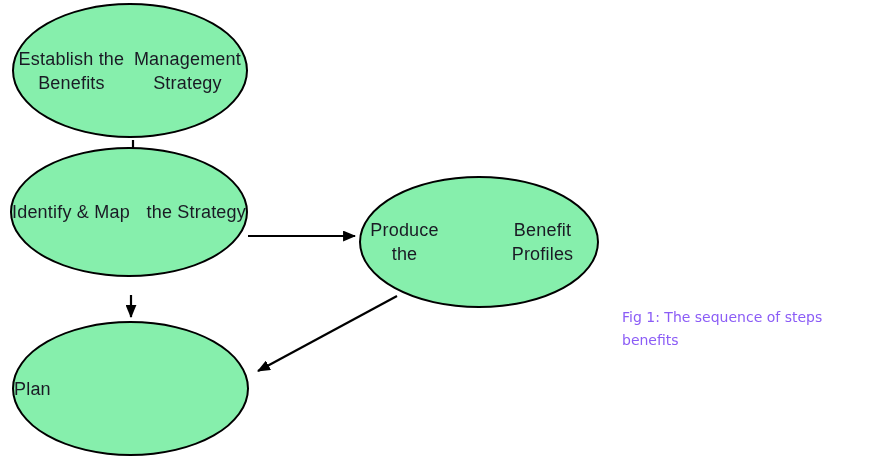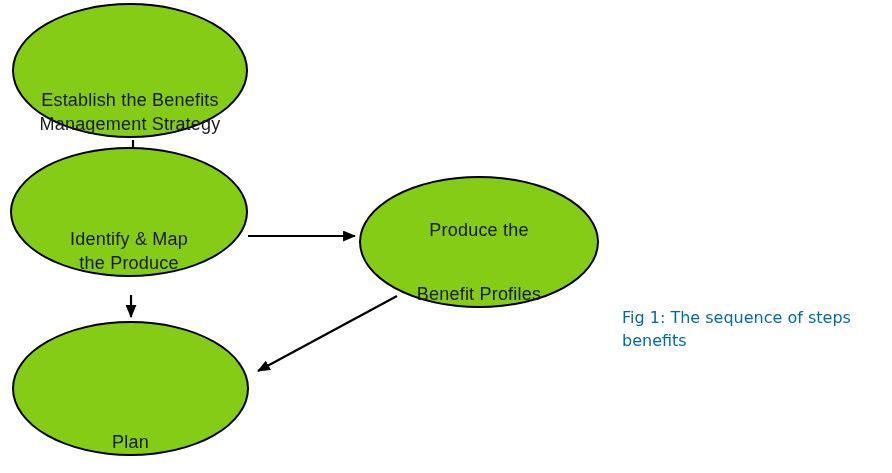--- a/index.html
+++ b/index.html
@@ -10,27 +10,27 @@
     font-family: "Liberation Sans", sans-serif;
     overflow: hidden;
   }
   .stage {
     position: absolute; left: 0; top: 0;
     width: 892px; height: 473px;
     background: #ffffff;
   }
   .node {
     position: absolute;
-    background: #84cc16;
+    background: #86efac;
     border: 2px solid #000000;
     border-radius: 50%;
     display: flex;
-    flex-direction: column;
+    flex-direction: row;
     align-items: center;
-    justify-content: flex-end;
+    justify-content: space-between;
     text-align: center;
     color: #1a1a24;
     font-size: 18px;
     line-height: 24px;
     letter-spacing: 0.2px;
   }
   #node-establish-strategy { left: 12px;  top: 3px;   width: 236px; height: 135px; }
   #node-identify-map       { left: 10px;  top: 147px; width: 238px; height: 130px; }
   #node-produce-profiles   { left: 359px; top: 176px; width: 240px; height: 132px; gap: 40px; }
   #node-plan-realisation   { left: 12px;  top: 321px; width: 237px; height: 135px; }
@@ -40,23 +40,23 @@
     width: 892px; height: 473px;
     pointer-events: none;
   }
   svg.edges line { stroke: #000000; stroke-width: 2.2px; }
 
   .caption {
     position: absolute;
     left: 622px; top: 306px;
     width: 268px;
     font-family: "DejaVu Sans", sans-serif;
-    font-size: 16px;
+    font-size: 14px;
     line-height: 23px;
-    color: #0369a1;
+    color: #8b5cf6;
   }
 </style>
 </head>
 <body>
 
 <div class="stage">
 
   <svg class="edges" viewBox="0 0 892 473">
     <defs>
       <marker id="arrowhead" viewBox="0 0 12 10" refX="11" refY="5" markerWidth="13" markerHeight="11" markerUnits="userSpaceOnUse" orient="auto">
@@ -69,21 +69,21 @@
     <line x1="397" y1="296" x2="258" y2="371" marker-end="url(#arrowhead)"></line>
   </svg>
 
   <div class="node" id="node-establish-strategy">
     <span>Establish the Benefits</span>
     <span>Management Strategy</span>
   </div>
 
   <div class="node" id="node-identify-map">
     <span>Identify &amp; Map</span>
-    <span>the Produce</span>
+    <span>the Strategy</span>
   </div>
 
   <div class="node" id="node-produce-profiles">
     <span>Produce the</span>
     <span>Benefit Profiles</span>
   </div>
 
   <div class="node" id="node-plan-realisation">
     <span>Plan</span>
   </div>

